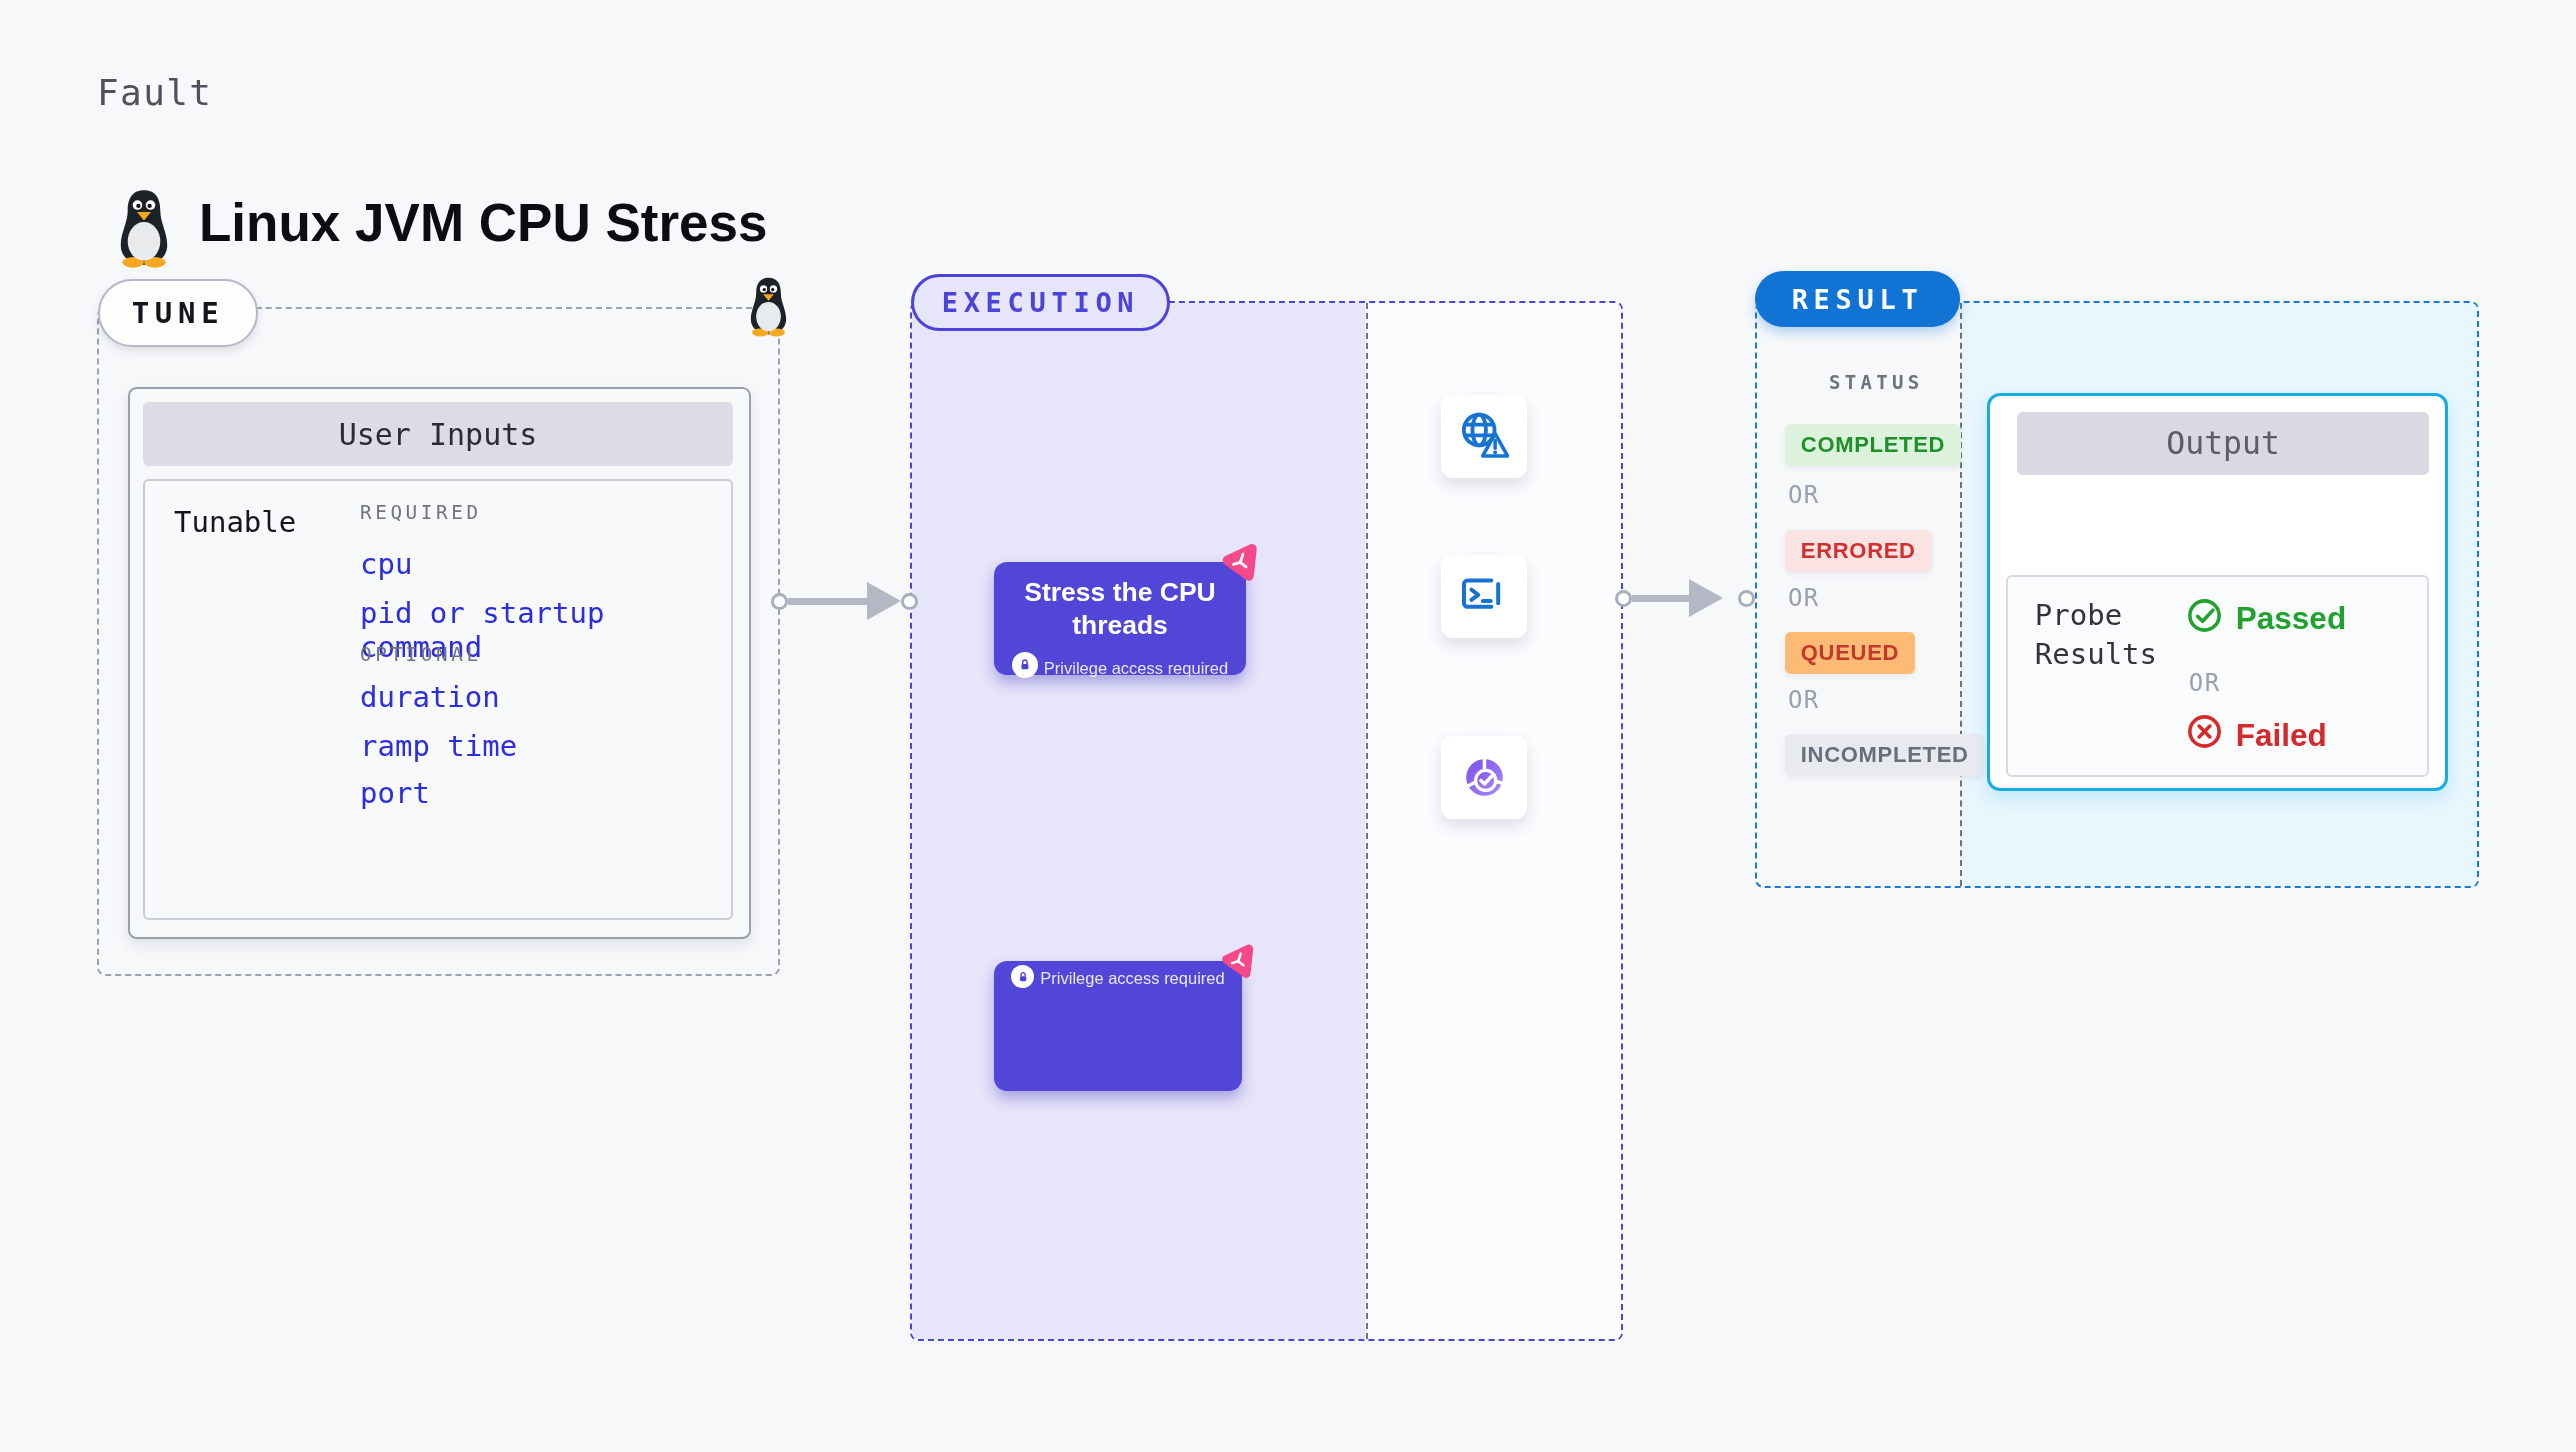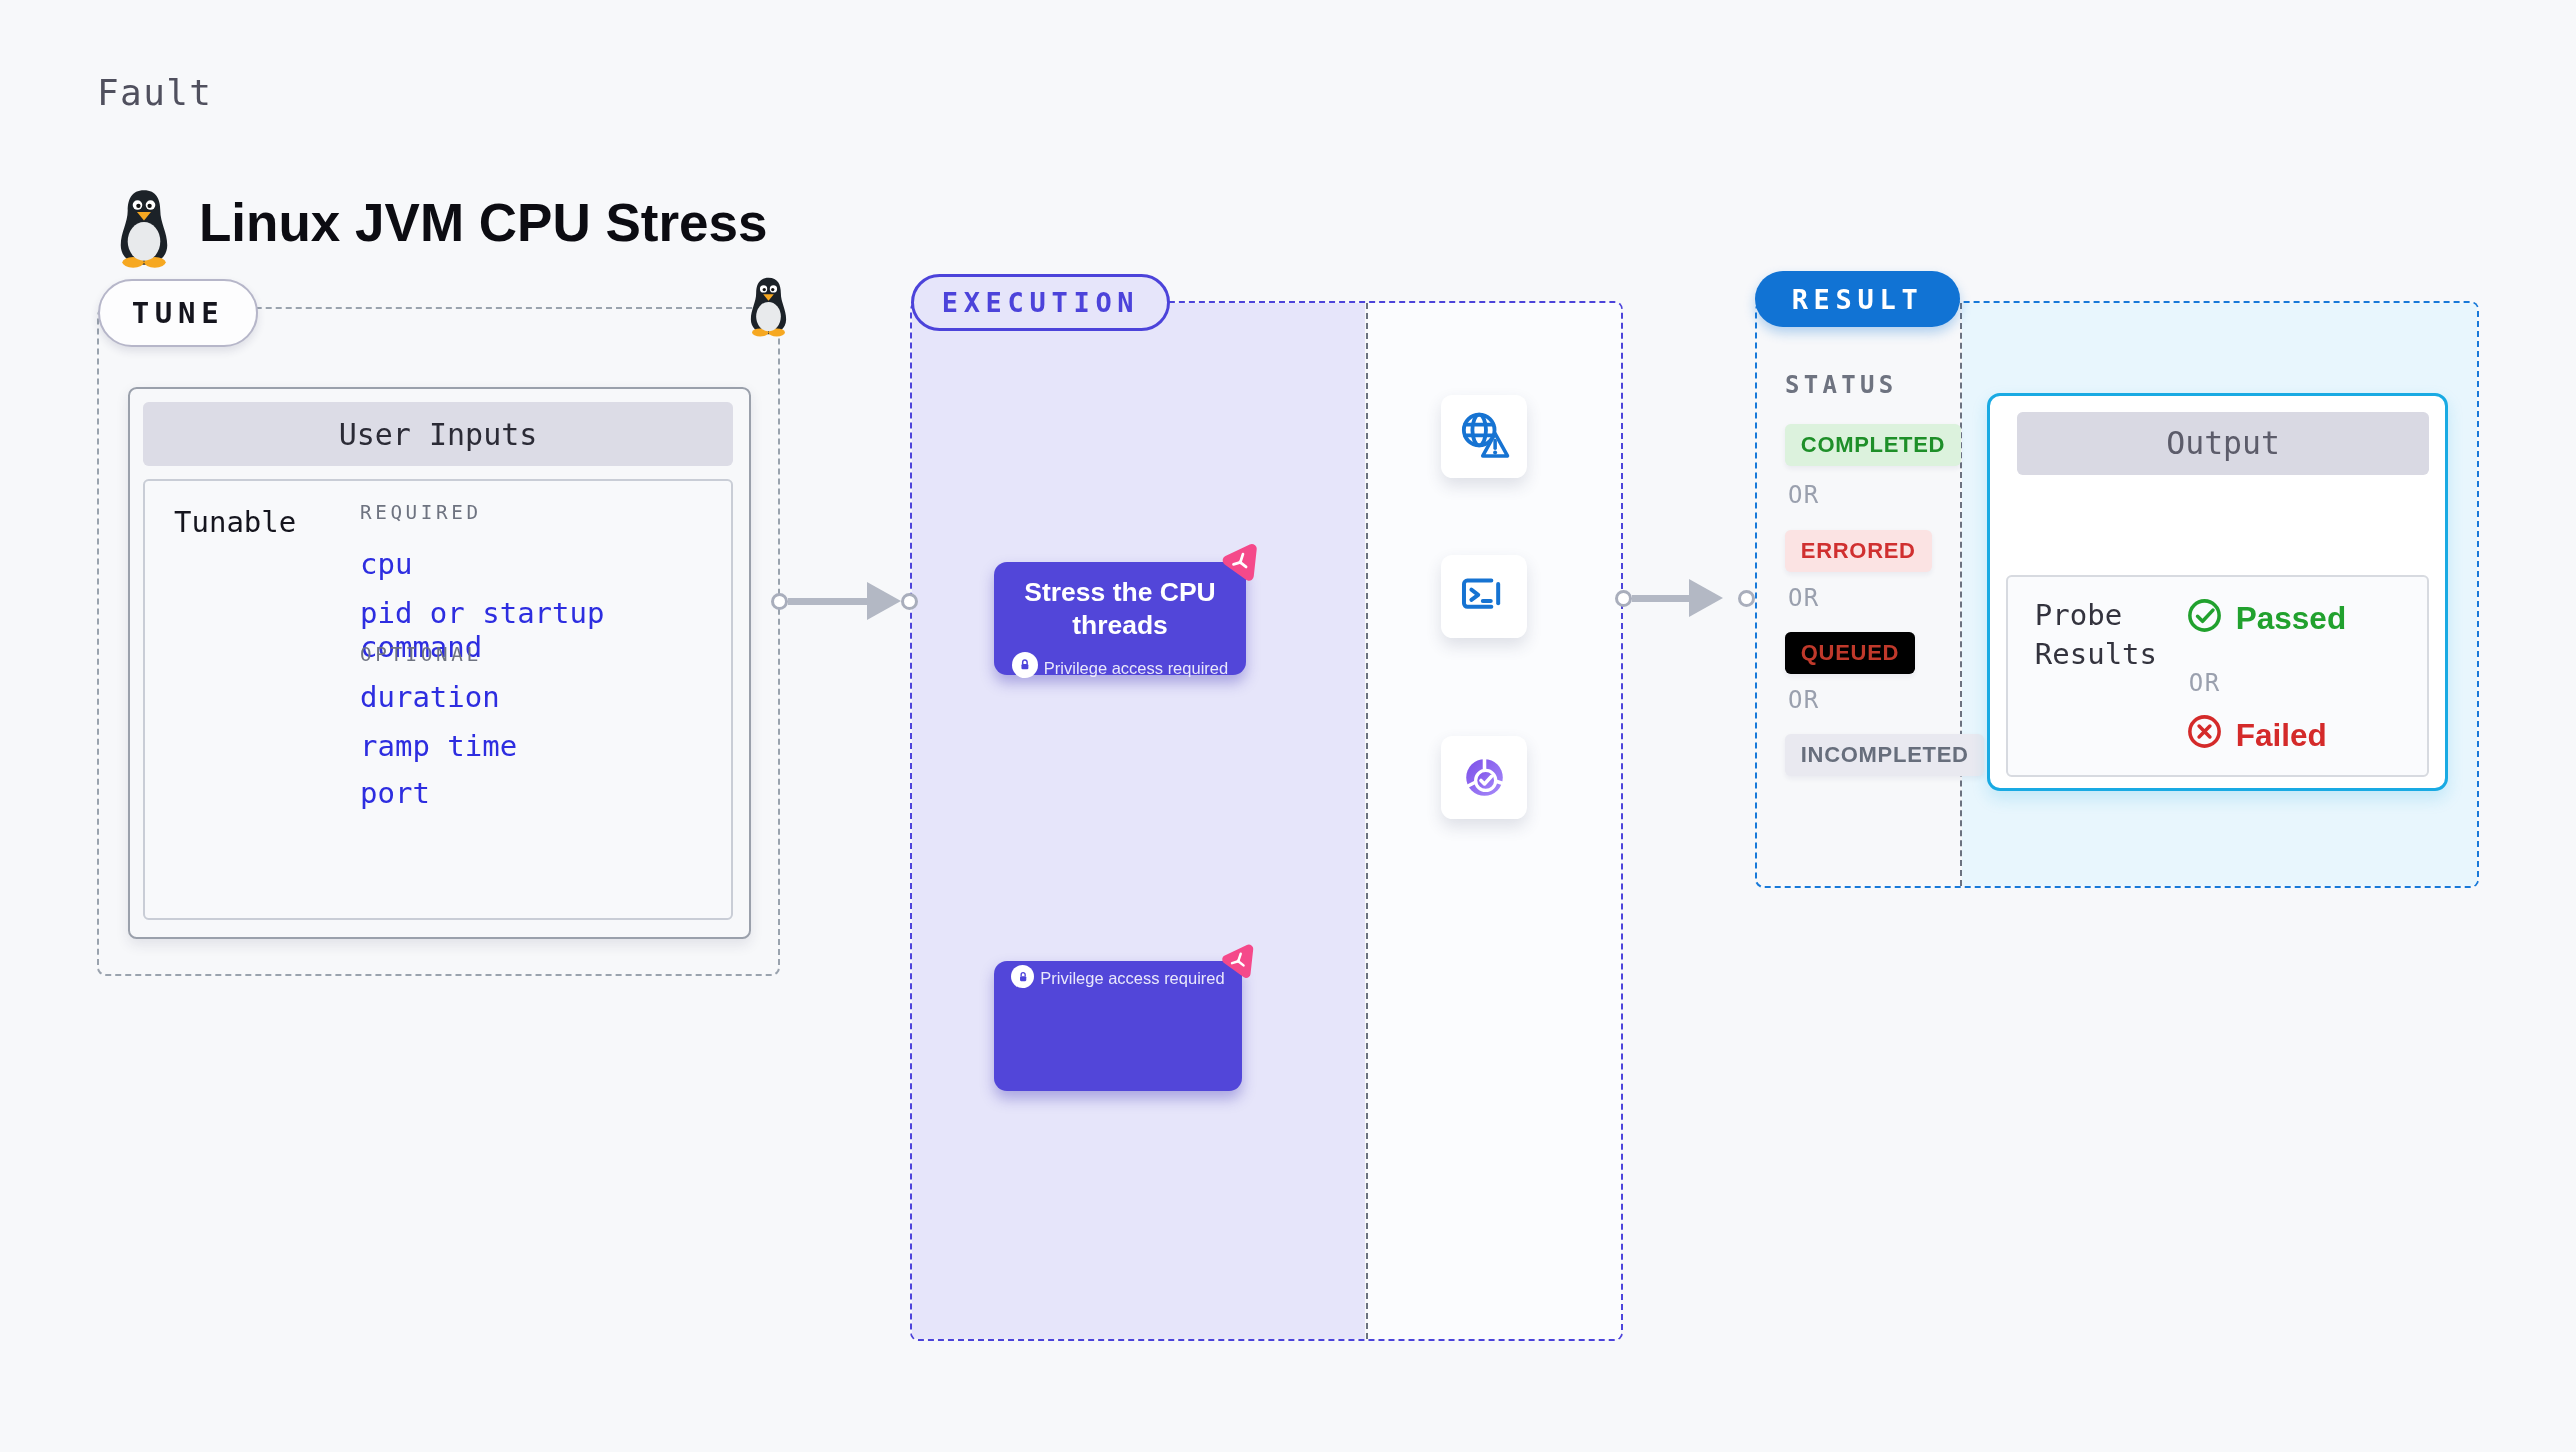--- a/index.html
+++ b/index.html
@@ -24,21 +24,21 @@
   
   .dash-box { border-radius:8.6px; z-index:1; }
   .tune-box { border:2.9px dashed #9aa3ae; }
   .exec-box { border:2.9px dashed #4c43da; }
   .result-box { border:2.9px dashed #1779d9; }
   .lavender-fill { background:#e6e5fa; border-radius:5.7px 0 0 5.7px; }
   .probes-fill { background:#fbfcfe; border-radius:0 5.7px 5.7px 0; }
   .cyan-fill { background:#e8f6fd; border-radius:0 5.7px 5.7px 0; }
   .v-divider { border-left:2.1px dashed #6b7280; }
 
-  .small-caps-label { font-size:24px; color:#6e7380; letter-spacing:4.3px; font-weight:bold; }
+  .small-caps-label { font-size:19px; color:#6e7380; letter-spacing:4.3px; font-weight:bold;margin-left:44px; }
 
   
   .ui-card { background:#f7f8fa; border:2.9px solid #9aa0ab; border-radius:8.6px;
              box-shadow:0 5.7px 13px rgba(40,40,80,.10); z-index:2; }
   .ui-header { background:#dcdce6; border-radius:5.7px; display:flex; align-items:center; justify-content:center;
                font-size:30px; color:#2b2b36; }
   .ui-list { background:#f8f9fb; border:2.1px solid #c9cdd6; border-radius:5.7px; }
   .tunable-label { font-size:29px; color:#15151e; }
   .req-label { font-size:19.3px; color:#6e7380; letter-spacing:3.6px; }
   .tun-link { font-size:29px; color:#2d2de0; cursor:pointer; }
@@ -259,21 +259,21 @@
 </div>
 <div class="abs pill pill-result mono" style="left:1755px; top:271px; width:205px; height:56px;">
     <span>RESULT</span>
   </div>
 
 <div class="abs small-caps-label mono" style="left:1785px; top:371px;">STATUS</div>
 <div class="abs status-chip" style="left:1785px; top:424px; background:#dcf2dd; color:#1e8f29;">COMPLETED</div>
 <div class="abs or-text mono" style="left:1788px; top:481px;">OR</div>
 <div class="abs status-chip" style="left:1785px; top:530px; background:#fbe3e3; color:#d03030;">ERRORED</div>
 <div class="abs or-text mono" style="left:1788px; top:584px;">OR</div>
-<div class="abs status-chip" style="left:1785px; top:632px; background:#000000; color:#c0392b;">QUEUED</div>
+<div class="abs status-chip" style="left:1785px; top:632px; background:#fdba74; color:#c0392b;">QUEUED</div>
 <div class="abs or-text mono" style="left:1788px; top:686px;">OR</div>
 <div class="abs status-chip" style="left:1785px; top:734px; background:#e9e9f0; color:#676e7c;">INCOMPLETED</div>
 
 <div class="abs output-card" style="left:1987px; top:393px; width:461px; height:398px;">
   <div class="abs output-header mono" style="left:27px; top:15.8px; right:15.8px; height:63px;">
       <span>Output</span>
     </div>
   <div class="abs output-row" style="left:15.8px; top:179px; right:15.8px; height:202px;">
     <span class="abs row-label mono" style="left:27px; top:18.6px; width:165px;">Probe Results</span>
     <span class="abs" style="left:178px; top:20px;">

